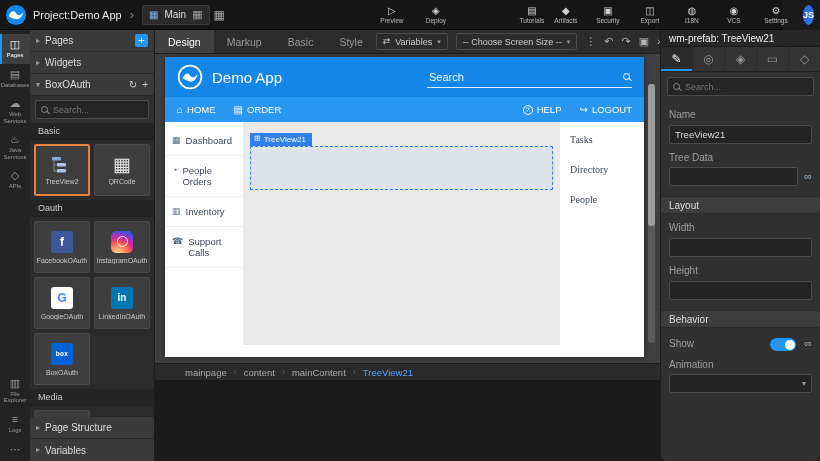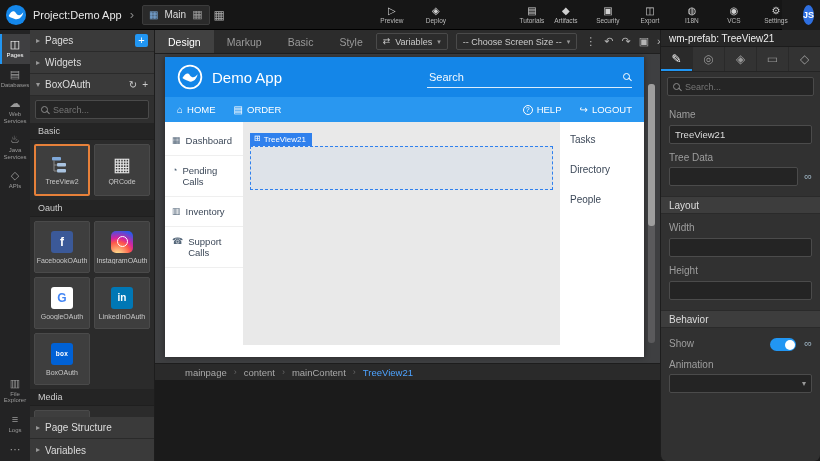--- a/index.html
+++ b/index.html
@@ -89,21 +89,21 @@
   .q-icon { width:10px; height:10px; border:1px solid #fff; border-radius:50%; font-size:7px; display:flex; align-items:center; justify-content:center; }
 
   .cv-body { flex:1; display:flex; overflow:hidden; }
   .cv-sidenav { width:78px; flex:0 0 auto; background:#fff; padding-top:4px; }
   .sn-item { padding:9px 7px; font-size:9.5px; color:#3c4858; border-bottom:1px solid #efefef; display:flex; gap:5px; align-items:flex-start; line-height:11px; cursor:pointer; }
   .sn-item .icon { font-size:9px; color:#55677a; margin-top:1px; }
   .cv-center { flex:1; background:#e9e9e9; padding:5px 7px; }
   .widget-tag { display:inline-flex; align-items:center; gap:3px; background:#2f80ed; color:#fff; font-size:8px; padding:2px 6px 2px 4px; cursor:pointer; }
   .widget-box { height:44px; border:1px dashed #2f80ed; background:rgba(47,128,237,.06); }
   .cv-right { width:84px; flex:0 0 auto; background:#fff; padding:12px 10px; }
-  .cvr-item { font-size:10px; color:#3c4858; margin-bottom:19px; cursor:pointer; }
+  .cvr-item { font-size:10px; color:#3c4858; margin-bottom:19px; cursor:pointer;font-family:Liberation Serif, serif; }
   .cv-footer { height:12px; background:#fff; flex:0 0 auto; }
 
   .breadcrumbbar { position:absolute; left:0; right:0; bottom:0; height:17px; background:#2a2a2a; display:flex; align-items:center; gap:7px; padding-left:30px; font-size:9.5px; color:#aaa; border-top:1px solid #1d1d1d; }
   .bc-sep { color:#666; font-size:9px; }
   .bc-item { cursor:pointer; }
   .bc-item.active { color:#4da3ff; }
 
   
   .rightpanel { position:absolute; top:30px; left:660px; width:160px; height:431px; background:#313131; display:flex; flex-direction:column; border-left:1px solid #1d1d1d; z-index:5;border-radius:6px; }
   .rp-header { height:17px; background:#272727; color:#eee; font-size:10px; line-height:17px; padding:0 8px; border-bottom:1px solid #1c1c1c; white-space:nowrap; }
@@ -365,21 +365,21 @@
       </div>
 
       <div class="cv-body">
         <div class="cv-sidenav">
           <div class="sn-item">
             <span class="icon">▦</span>
             <span>Dashboard</span>
           </div>
           <div class="sn-item">
             <span class="icon">◔</span>
-            <span>Pending Calls</span>
+            <span>People Orders</span>
           </div>
           <div class="sn-item">
             <span class="icon">▥</span>
             <span>Inventory</span>
           </div>
           <div class="sn-item">
             <span class="icon">☎</span>
             <span>Support Calls</span>
           </div>
         </div>

